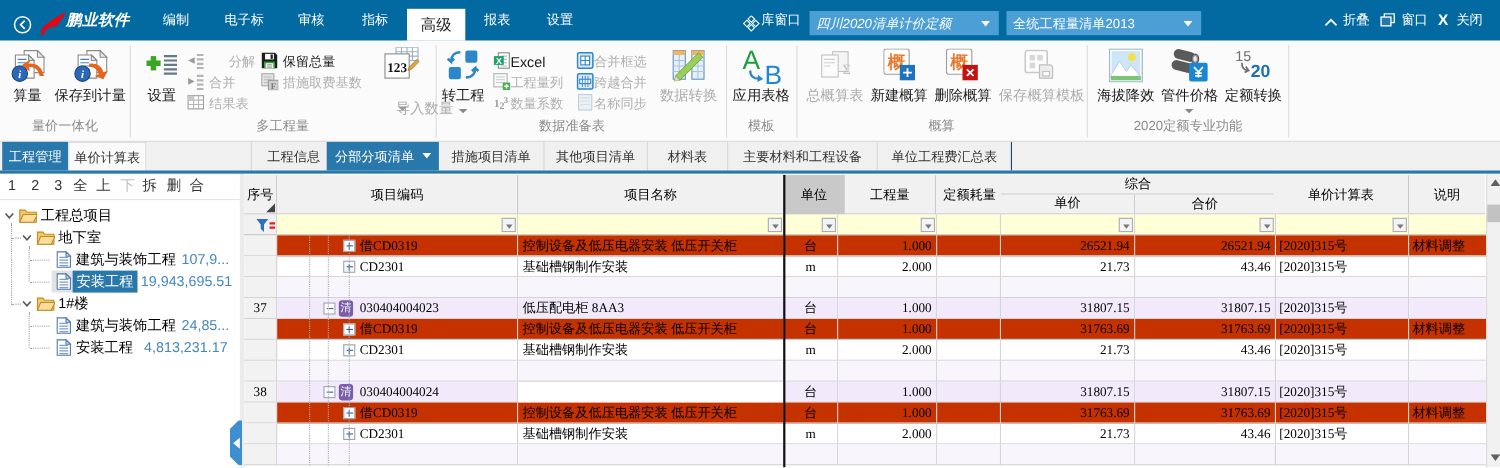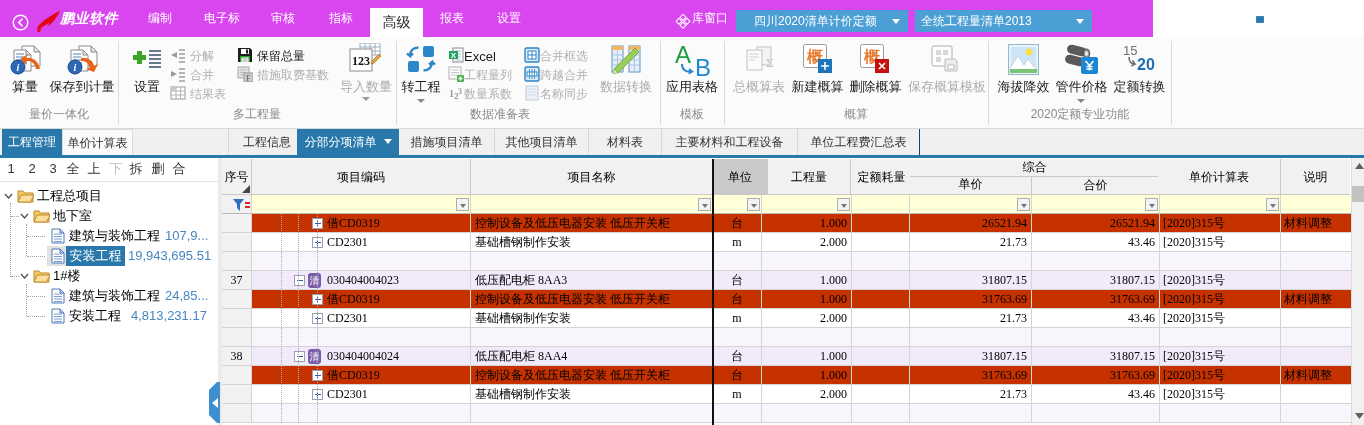--- a/index.html
+++ b/index.html
@@ -1,19 +1,19 @@
 <!DOCTYPE html>
 <html><head><meta charset="utf-8">
 <style>
 *{margin:0;padding:0;box-sizing:border-box;}
 html,body{width:1364px;height:425px;overflow:hidden;}
 body{font-family:"Liberation Sans",sans-serif;position:relative;background:#fff;font-size:12px;color:#000;}
 .a{position:absolute;}
 
-#topbar{position:absolute;left:0;top:0;width:1153px;height:37px;background:#d946ef;}
+#topbar{position:absolute;left:0;top:0;width:1364px;height:37px;background:#0369a1;}
 .mi{position:absolute;top:0;height:37px;line-height:37px;color:#fff;font-size:12px;text-align:center;}
 #tab-gj{position:absolute;left:370px;top:8px;width:53px;height:29px;background:#fff;color:#222;font-size:14px;line-height:29px;text-align:center;}
 .dd{position:absolute;top:10px;height:22px;background:#4B9FD5;color:#fff;font-size:12px;line-height:22px;}
 .dd .ca{position:absolute;right:8px;top:9px;width:0;height:0;border-left:4px solid transparent;border-right:4px solid transparent;border-top:5px solid #fff;}
 
 #ribbon{position:absolute;left:0;top:37px;width:1364px;height:92px;background:#FBFBFB;border-bottom:1px solid #D8D8D8;}
 .gsep{position:absolute;top:4px;width:1px;height:84px;background:#DCDCDC;}
 .glab{position:absolute;top:70px;height:14px;font-size:12px;color:#8B8B8B;text-align:center;line-height:14px;}
 .blab{position:absolute;top:42px;height:15px;font-size:13px;color:#1a1a1a;text-align:center;line-height:15px;white-space:nowrap;}
 .blab.gy{color:#ABABAB;}
@@ -74,21 +74,21 @@
   <div class="mi" style="left:479px;width:60px;">设置</div>
   <svg class="a" style="left:675px;top:14px" width="16" height="16" viewBox="0 0 16 16">
     <g fill="none" stroke="#fff" stroke-width="1">
       <rect x="5.9" y="1.2" width="4.2" height="4.2" transform="rotate(45 8 3.3)"></rect>
       <rect x="1.9" y="5.2" width="4.2" height="4.2" transform="rotate(45 4 7.3)"></rect>
       <rect x="9.9" y="5.2" width="4.2" height="4.2" transform="rotate(45 12 7.3)"></rect>
       <rect x="5.9" y="9.2" width="4.2" height="4.2" transform="rotate(45 8 11.3)"></rect>
     </g>
   </svg>
   <div class="mi" style="left:688px;width:44px;">库窗口</div>
-  <div class="dd" style="left:736px;width:172px;"><span style="padding-left:18px;">四川2020清单计价定额</span><span class="ca"></span></div>
+  <div class="dd" style="left:736px;width:172px;"><span style="padding-left:6px;font-style:italic;">四川2020清单计价定额</span><span class="ca"></span></div>
   <div class="dd" style="left:915px;width:177px;"><span style="padding-left:6px;">全统工程量清单2013</span><span class="ca"></span></div>
   <svg class="a" style="left:1204px;top:16px" width="12" height="8" viewBox="0 0 12 8">
     <path d="M1 7 L6 2 L11 7" fill="none" stroke="#fff" stroke-width="1.6"></path>
   </svg>
   <div class="mi" style="left:1219px;width:28px;">折叠</div>
   <svg class="a" style="left:1254px;top:12px" width="15" height="14" viewBox="0 0 15 14">
     <rect x="4.5" y="0.5" width="9" height="8" fill="none" stroke="#fff" stroke-width="1.2"></rect>
     <rect x="1.5" y="3.5" width="9" height="8" fill="#2878AB" stroke="#fff" stroke-width="1.2"></rect>
   </svg>
   <div class="mi" style="left:1272px;width:28px;">窗口</div>
@@ -98,21 +98,21 @@
 
 <div id="ribbon">
   <div class="gsep" style="left:118px"></div>
   <div class="gsep" style="left:396px"></div>
   <div class="gsep" style="left:660px"></div>
   <div class="gsep" style="left:724px"></div>
   <div class="gsep" style="left:988px"></div>
   <div class="gsep" style="left:1171px"></div>
   <div class="glab" style="left:19px;width:80px;">量价一体化</div>
   <div class="glab" style="left:217px;width:80px;">多工程量</div>
-  <div class="glab" style="left:460px;width:80px;text-align:center;">数据准备表</div>
+  <div class="glab" style="left:480px;width:80px;text-align:center;">数据准备表</div>
   <div class="glab" style="left:662px;width:60px;">模板</div>
   <div class="glab" style="left:826px;width:60px;">概算</div>
   <div class="glab" style="left:1020px;width:120px;">2020定额专业功能</div>
 
   <svg class="a" style="left:10px;top:8px" width="32" height="30" viewBox="0 0 32 30">
     <path d="M12 1 h12 l6 6 v14 h-18 z" fill="#fff" stroke="#8a8a8a"></path>
     <path d="M24 1 l6 6 h-6 z" fill="#e8e8e8" stroke="#8a8a8a"></path>
     <path d="M4 5 h12 l5 5 v16 h-17 z" fill="#fff" stroke="#8a8a8a"></path>
     <path d="M16 5 l5 5 h-5 z" fill="#e8e8e8" stroke="#8a8a8a"></path>
     <g stroke="#4f81bd" stroke-width="1">
@@ -146,21 +146,21 @@
       </g>
   </svg>
   <div class="blab" style="left:122px;width:50px;">设置</div>
 
   <svg class="a" style="left:170px;top:10px" width="16" height="16" viewBox="0 0 16 16">
     <path d="M7 5 L1 8 L7 11 z" fill="#9a9a9a"></path>
     <g stroke="#b5b5b5" stroke-width="2">
         <path d="M9 3 h6 M9 7 h6 M9 11 h6 M9 15 h6"></path>
       </g>
   </svg>
-  <div class="sm gy" style="left:190px;top:10px;">分解</div>
+  <div class="sm gy" style="left:208px;top:10px;">分解</div>
   <svg class="a" style="left:170px;top:29px" width="16" height="16" viewBox="0 0 16 16">
     <path d="M1 5 L7 8 L1 11 z" fill="#9a9a9a"></path>
     <g stroke="#b5b5b5" stroke-width="2">
         <path d="M9 3 h6 M9 7 h6 M9 11 h6 M9 15 h6"></path>
       </g>
   </svg>
   <div class="sm gy" style="left:190px;top:29px;">合并</div>
   <svg class="a" style="left:170px;top:48px" width="16" height="16" viewBox="0 0 16 16">
     <rect x="1" y="2" width="14" height="12" fill="#fff" stroke="#9a9a9a"></rect>
     <path d="M1 6 h14 M6 2 v12 M1 10 h14 M10.5 2 v12" stroke="#b5b5b5"></path>
@@ -185,21 +185,21 @@
   </svg>
   <div class="sm gy" style="left:257px;top:29px;">措施取费基数</div>
 
   <svg class="a" style="left:348px;top:6px" width="34" height="32" viewBox="0 0 34 32">
     <rect x="12" y="0" width="20" height="12" fill="#fff" stroke="#9ab0c4"></rect>
     <path d="M12 4 h20 M12 8 h20 M17 0 v12 M22 0 v12 M27 0 v12" stroke="#9ab0c4"></path>
     <rect x="2" y="6" width="22" height="22" fill="#fff" stroke="#8a8a8a"></rect>
     <text x="13" y="22" font-size="12" font-weight="bold" fill="#111" text-anchor="middle" font-family="Liberation Serif,serif">123</text>
     <path d="M24 18 L31 11 L33 13 L26 20 L23 21 Z" fill="#E8A33D" stroke="#8a6a20" stroke-width="0.6"></path>
   </svg>
-  <div class="blab gy" style="left:338px;width:56px;">导入数量</div>
+  <div class="blab gy" style="left:358px;width:56px;margin-top:12px;">导入数量</div>
   <div class="caret" style="left:362px;top:60px;border-top-color:#999;"></div>
 
   <svg class="a" style="left:406px;top:7px" width="30" height="30" viewBox="0 0 30 30">
     <rect x="17" y="2" width="11" height="11" rx="2" fill="#2B87C8"></rect>
     <rect x="2" y="17" width="11" height="11" rx="2" fill="#2B87C8"></rect>
     <path d="M4 12 C4 5 8 2 13 2 L13 0 L13 6.5 L8 4.5" fill="none"></path>
     <path d="M12.5 3.5 C7 3.5 4 7 4 12 L1 9.5 M4 12 L7 9.5" fill="none" stroke="#2B87C8" stroke-width="2.4"></path>
     <path d="M17.5 26.5 C23 26.5 26 23 26 18 L23 20.5 M26 18 L29 20.5" fill="none" stroke="#2B87C8" stroke-width="2.4"></path>
   </svg>
   <div class="blab" style="left:399px;width:44px;">转工程</div>
@@ -598,21 +598,20 @@
   </div>
   <div class="row" style="top:189px;">
     <div class="cell rh ctr" style="left:0;width:30px;">38</div>
     <div class="cell lv" style="left:30px;width:219px;">
         <span class="pm" style="left:42px;">
           <i></i>
         </span>
         <span class="qing">清</span>
         <span style="position:absolute;left:75px;">030404004024</span>
       </div>
-    <div class="cell lv" style="left:249px;width:242px;padding-left:4px;">低压配电柜  8AA4</div>
     <div class="cell lv ctr" style="left:491px;width:49px;">台</div>
     <div class="cell lv num" style="left:540px;width:90px;">1.000</div>
     <div class="cell lv" style="left:630px;width:58px;"></div>
     <div class="cell lv num" style="left:688px;width:122px;">31807.15</div>
     <div class="cell lv num" style="left:810px;width:128px;">31807.15</div>
     <div class="cell lv" style="left:938px;width:121px;padding-left:3px;">[2020]315号</div>
     <div class="cell lv" style="left:1059px;width:70px;border-right:none;"></div>
   </div>
   <div class="row" style="top:208px;">
     <div class="cell rh" style="left:0;width:30px;"></div>

